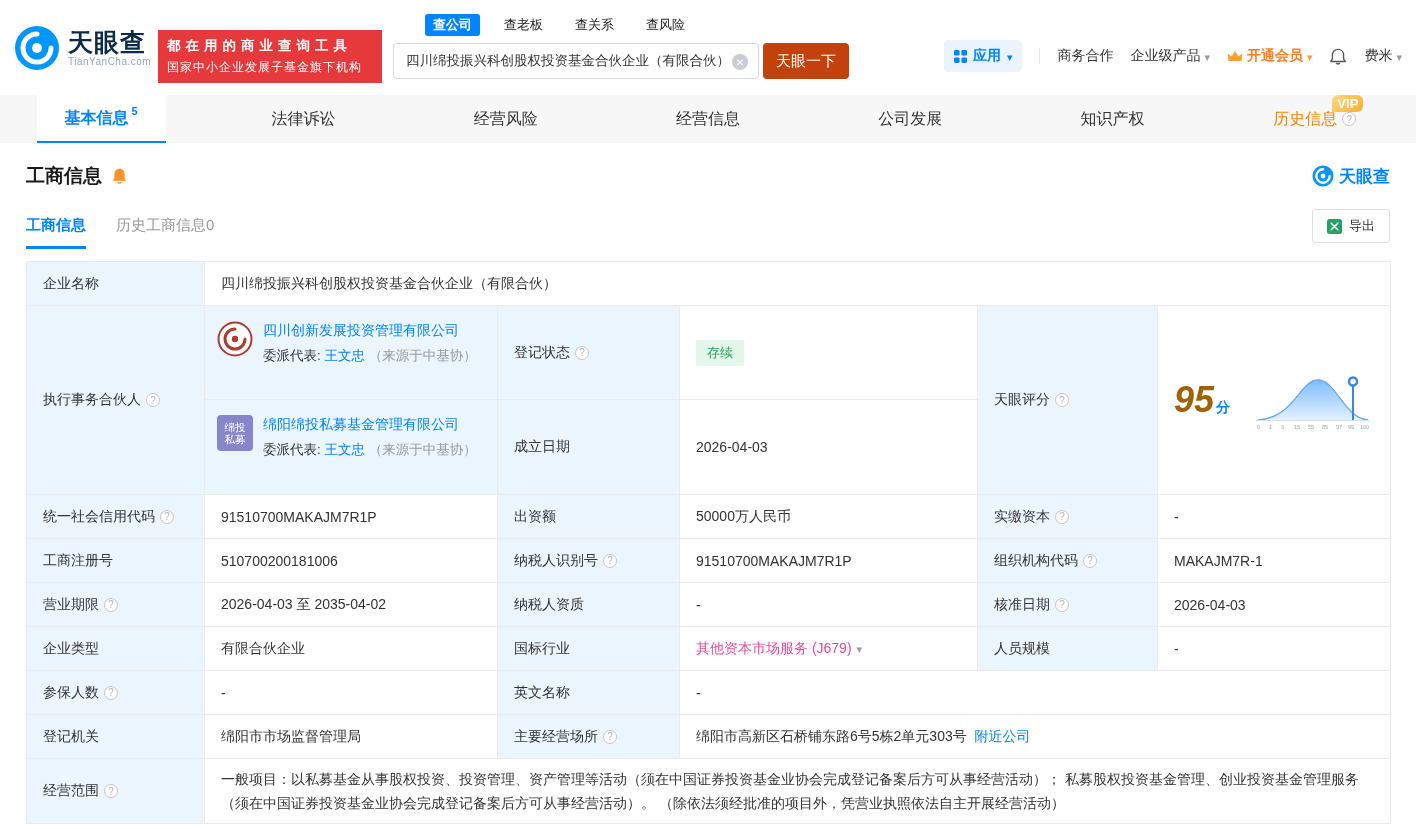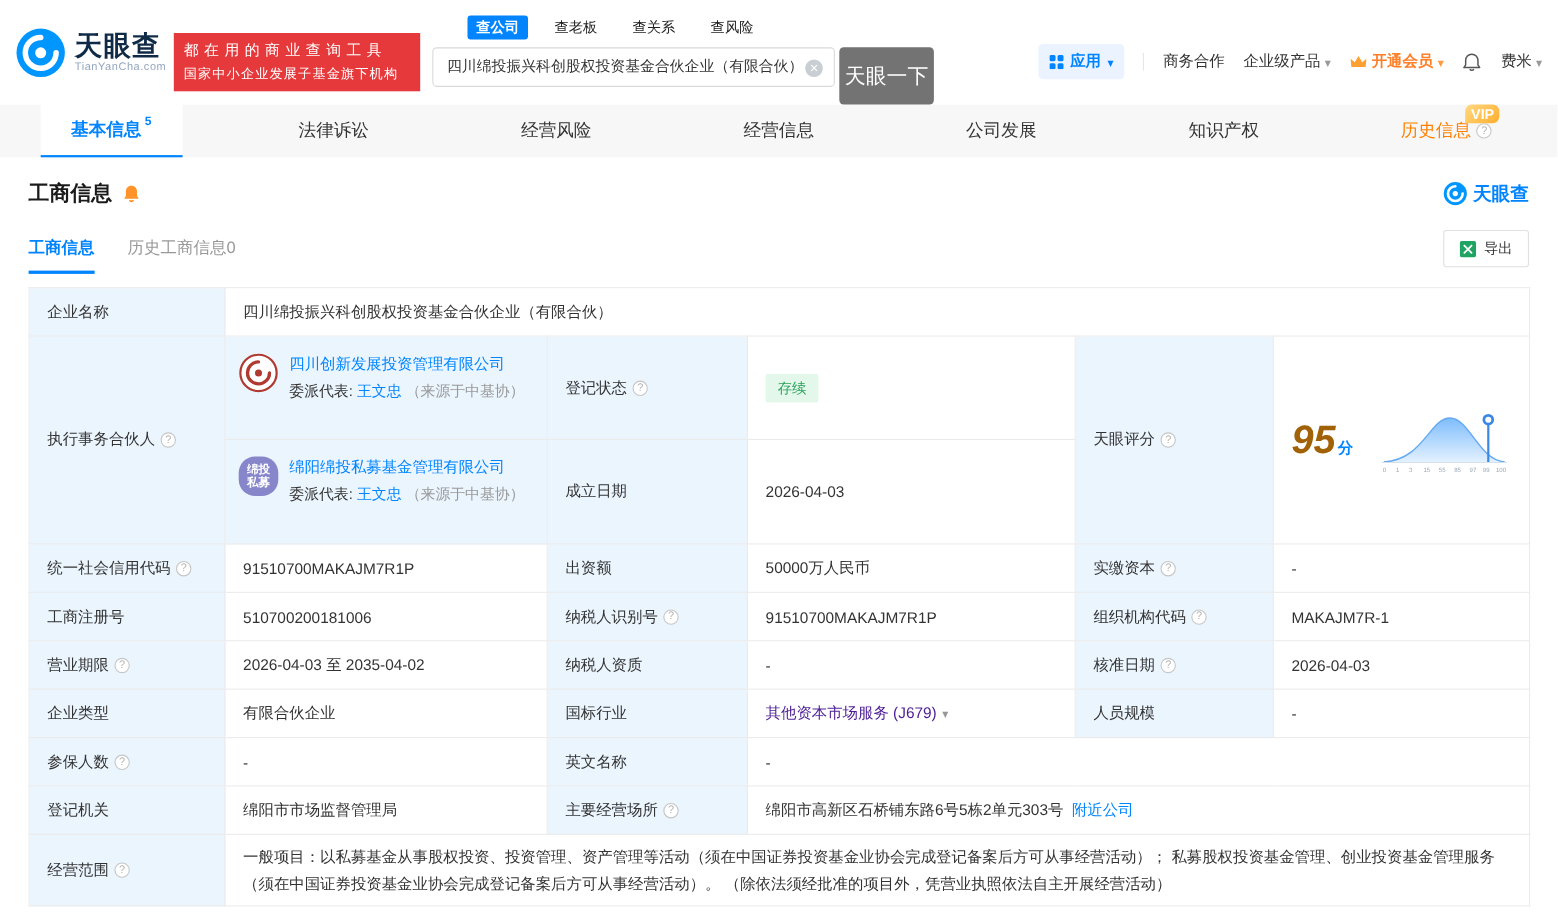--- a/index.html
+++ b/index.html
@@ -9,32 +9,32 @@
     color:#333; background:#fff; overflow:hidden; position:relative;
   }
   a { text-decoration:none; }
 
   
   .topbar { position:relative; height:95px; background:#fff; }
   .logo { position:absolute; left:14px; top:25px; display:flex; align-items:center; gap:8px; cursor:pointer; }
   .logo-text .brand { font-size:25px; font-weight:bold; color:#0E2A47; letter-spacing:1px; line-height:27px;}
   .logo-text .domain { font-size:10px; color:#93A6BE; letter-spacing:.5px;text-align:right; }
   .banner { position:absolute; left:158px; top:30px; width:224px; background:#E6393C; color:#fff; padding:7px 9px; }
-  .banner-l1 { font-size:13.5px; font-weight:normal; letter-spacing:5px; white-space:nowrap;}
+  .banner-l1 { font-size:13.5px; font-weight:bold; letter-spacing:5px; white-space:nowrap;}
   .banner-l2 { font-size:12px; letter-spacing:1px; margin-top:4px; white-space:nowrap;}
   .search-area { position:absolute; left:393px; top:14px; }
   .search-tabs { display:flex; gap:16px; align-items:center; margin-bottom:7px;padding-left:32px; }
   .stab { font-size:13px; color:#222; padding:2px 8px; cursor:pointer; white-space:nowrap;}
   .stab.active { background:#0084FF; color:#fff; border-radius:3px; font-weight:bold; }
   .search-row { display:flex; }
   .search-box { position:relative; width:366px; height:36px; border:1px solid #D9D9D9; border-radius:4px; background:#fff; }
   .search-input { width:100%; height:100%; border:none; outline:none; padding:0 34px 0 12px; font-size:13.5px; color:#333; font-family:inherit; background:transparent; }
   .clear { position:absolute; right:10px; top:10px; width:16px; height:16px; border-radius:50%; background:#C9CDD4; color:#fff; font-size:10px; display:flex; align-items:center; justify-content:center; cursor:pointer; }
   .clear::after { content:"✕"; }
-  .search-btn { margin-left:4px; width:86px; height:52px; background:#737373; color:#fff; border:none; border-radius:4px; font-size:19px; cursor:pointer; font-family:inherit; }
+  .search-btn { margin-left:4px; width:86px; height:36px; background:#c2410c; color:#fff; border:none; border-radius:4px; font-size:15px; cursor:pointer; font-family:inherit; }
   .header-right { position:absolute; right:14px; top:40px; display:flex; align-items:center; gap:17px; font-size:14px; }
   .apps { display:flex; align-items:center; gap:6px; background:#EAF3FF; border-radius:4px; padding:7px 10px; color:#0084FF; cursor:pointer; font-weight:bold; }
   .hdivider { width:1px; height:16px; background:#E3E6EB; }
   .hlink { display:flex; align-items:center; gap:4px; cursor:pointer; color:#333; white-space:nowrap;}
   .hlink.vip { color:#FF7E26; font-weight:bold; }
   .caret::after { content:"▾"; font-size:11px; color:#999; }
   .caret.blue::after { color:#0084FF; }
   .caret.orange::after { color:#FF9A3E; }
   .bellbtn { cursor:pointer; display:flex; align-items:center; }
 
@@ -65,31 +65,31 @@
   
   .biz-table { width:100%; border-collapse:collapse; table-layout:fixed; margin-top:12px; }
   .biz-table td { border:1px solid #EBEBEB; font-size:14px; padding:0 16px; vertical-align:middle; color:#333; }
   .biz-table tr { height:44px; }
   td.lbl { background:#EBF5FE; }
   .lblwrap { display:flex; align-items:center; }
   td.partner-cell { background:#EBF5FE; vertical-align:top; padding-top:15px; padding-left:12px; }
   tr.rt1 { height:94px; } tr.rt2 { height:95px; } tr.scope-row { height:61px;padding-left:16px; }
   .partner { display:flex; gap:10px; }
   .plogo { width:36px; height:36px; flex:none; }
-  .plogo.p2 { background:#8886CB; border-radius:15px; color:#fff; font-size:10.5px; font-weight:bold; display:flex; flex-direction:column; align-items:center; justify-content:center; line-height:12px; }
+  .plogo.p2 { background:#8886CB; border-radius:4px; color:#fff; font-size:10.5px; font-weight:normal; display:flex; flex-direction:column; align-items:center; justify-content:center; line-height:12px; }
   .pname { color:#0084FF; font-size:14px; cursor:pointer; display:block; line-height:18px; }
   .prep { margin-top:7px; font-size:13.5px; color:#333; line-height:19px; }
   .rep-link { color:#0084FF; cursor:pointer; }
   .psrc { color:#999; }
   .status-badge { display:inline-block; background:#E3F7EA; color:#2BA35D; font-size:13px; padding:4px 11px; border-radius:2px; }
   .score-wrap { display:flex; align-items:center; justify-content:space-between; }
   .score-num { font-size:36px; font-weight:bold; font-style:italic; color:#a16207; line-height:40px;}
   .score-unit { font-size:14px; color:#0084FF; margin-left:2px; font-weight:bold; }
   .tick { font-size:5.5px; fill:#9AA7B5; }
-  .ind-text { color:#4c1d95; }
+  .ind-text { color:#ec4899; }
   .ind-caret::after { content:"▾"; color:#999; font-size:11px; margin-left:5px; }
   .link { color:#0084FF; cursor:pointer; }
   .scope-text { line-height:24px; padding:8px 0; }
 </style>
 </head>
 <body>
 
 <header class="topbar">
   <div class="logo">
     <svg width="46" height="46" viewBox="0 0 46 46">

